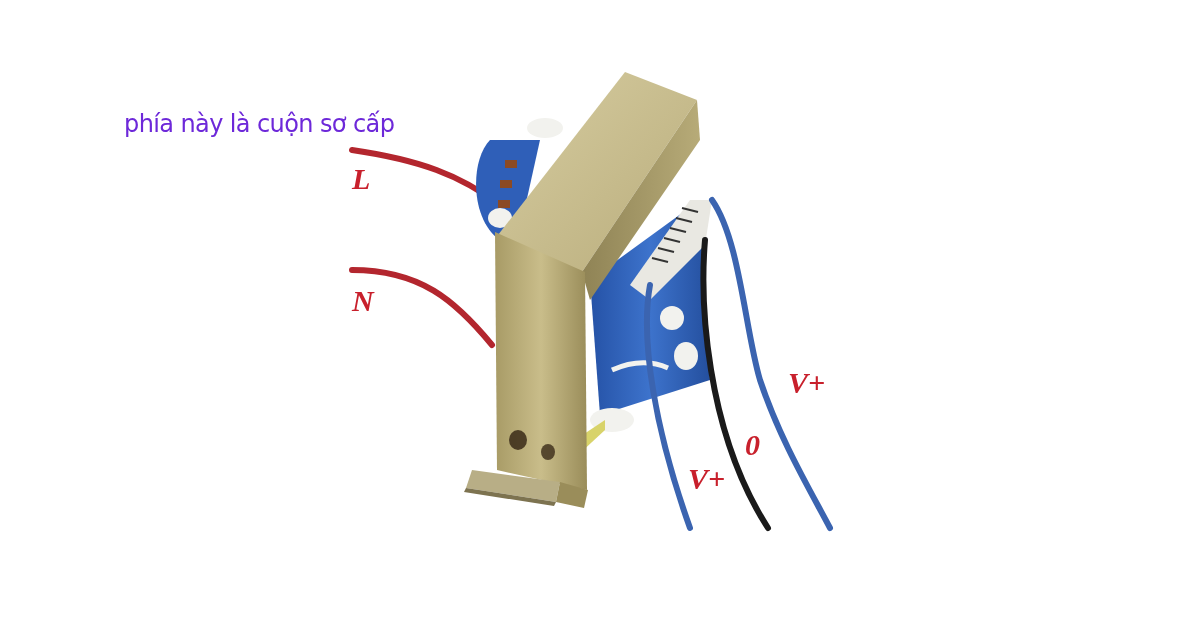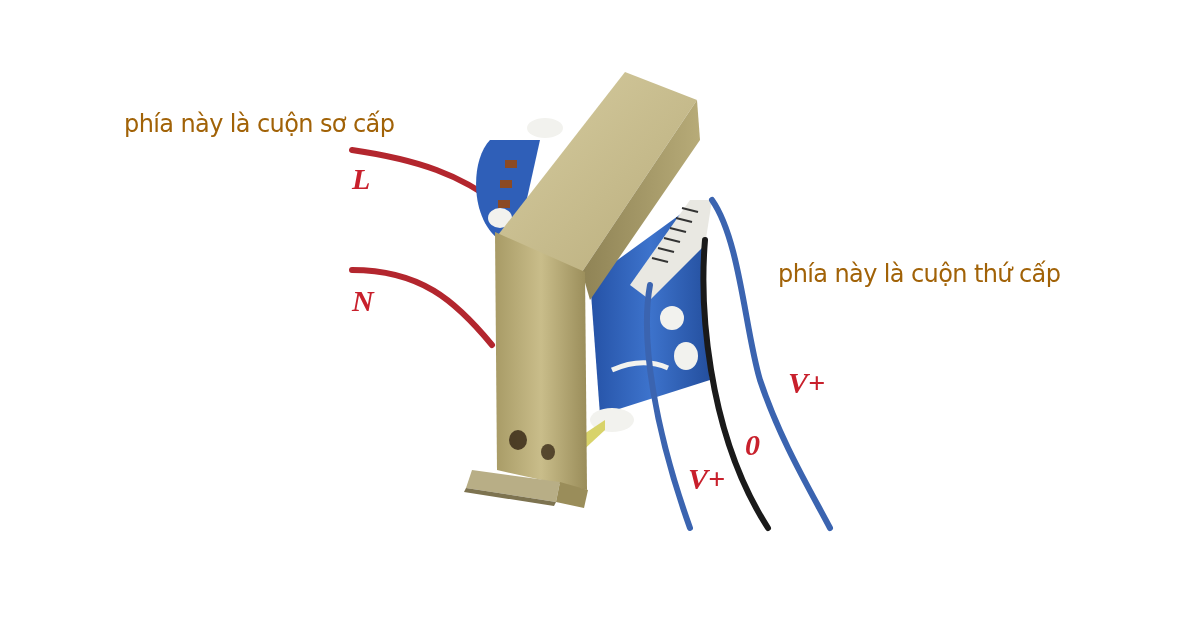--- a/index.html
+++ b/index.html
@@ -2,21 +2,21 @@
 <html><head>
   <meta charset="utf-8">
   <style>
     html, body { margin: 0; padding: 0; background: #ffffff; }
     body { width: 1200px; height: 628px; position: relative; overflow: hidden; }
     .stage { position: absolute; left: 0; top: 0; width: 1200px; height: 628px; }
     .caption {
       position: absolute;
       font-family: "DejaVu Sans", sans-serif;
       font-size: 24px;
-      color: #a16207;
+      color: #6d28d9;
       letter-spacing: -0.6px;
       white-space: nowrap;
     }
     .wire-label {
       position: absolute;
       font-family: "Liberation Serif", serif;
       font-style: italic;
       font-weight: bold;
       font-size: 30px;
       white-space: nowrap;
@@ -99,20 +99,19 @@
     </g>
 
     <g>
       <path d="M650 285 C 640 340, 655 430, 690 528" stroke="#3b64b0" stroke-width="6" fill="none" stroke-linecap="round"></path>
       <path d="M705 240 C 700 300, 705 430, 768 528" stroke="#1a1a1a" stroke-width="6" fill="none" stroke-linecap="round"></path>
       <path d="M712 200 C 740 240, 745 330, 760 380 C 780 440, 810 490, 830 528" stroke="#3b64b0" stroke-width="6" fill="none" stroke-linecap="round"></path>
     </g>
   </svg>
 
   <div class="caption" style="left:124px; top:110px;">phía này là cuộn sơ cấp</div>
-  <div class="caption" style="left:778px; top:260px;">phía này là cuộn thứ cấp</div>
 
   <div class="wire-label" style="left:352px; top:162px; color:#c8202c;">L</div>
   <div class="wire-label" style="left:352px; top:284px; color:#c8202c;">N</div>
   <div class="wire-label" style="left:688px; top:462px; color:#c8202c;">V+</div>
   <div class="wire-label" style="left:745px; top:428px; color:#c8202c;">0</div>
   <div class="wire-label" style="left:788px; top:366px; color:#c8202c;">V+</div>
 </div>
 
 </body></html>

